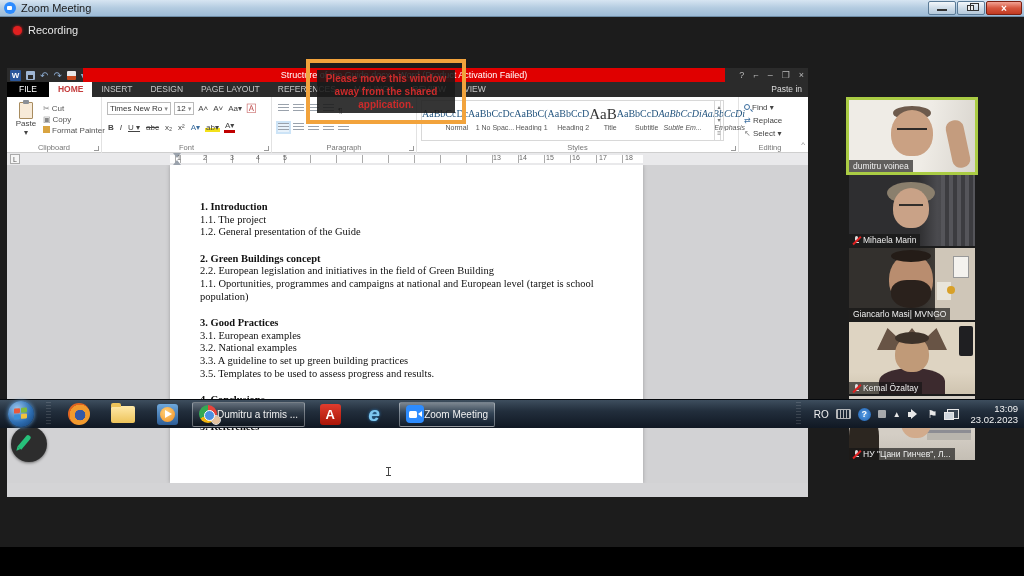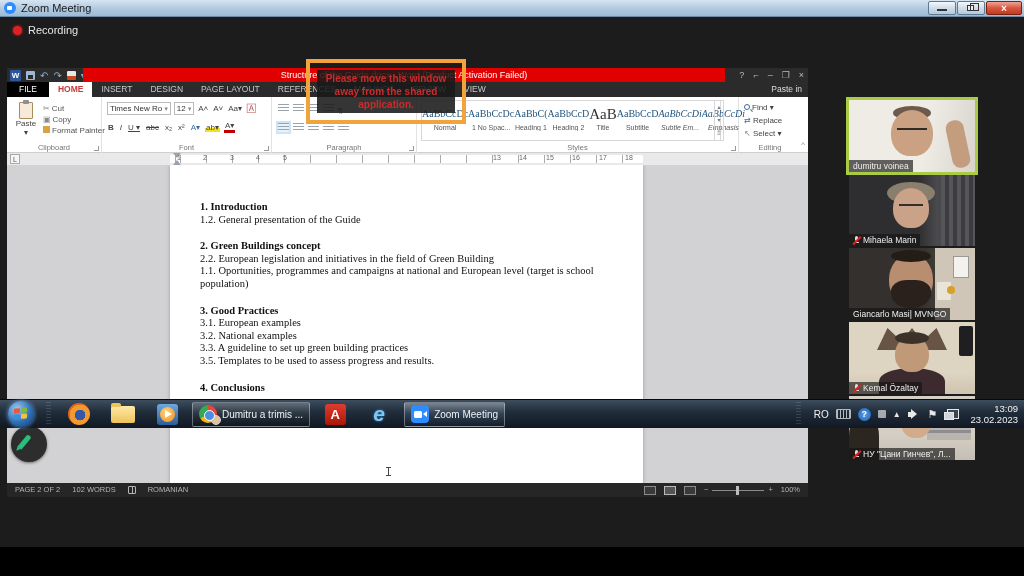--- a/index.html
+++ b/index.html
@@ -77,21 +77,21 @@
 
   .g-par { left:265px; width:145px; }
   .pico { display:inline-block; width:11px; height:9px;
     background:repeating-linear-gradient(#9aa2ac 0 1px, transparent 1px 3px); margin-right:4px; }
   .pico.sel { outline:2px solid #cde4f7; background-color:#e8f2fb; }
   .parrow1 { position:absolute; left:6px; top:7px; }
   .parrow2 { position:absolute; left:6px; top:26px; }
 
   .g-sty { left:410px; width:322px; }
   .stybox { position:absolute; left:4px; top:3px; width:300px; height:41px; border:1px solid #d8d8d8; display:flex; }
-  .sty { width:50px; text-align:center; padding-top:3px; }
+  .sty { width:50px; text-align:right; padding-top:3px; }
   .sty .prev { font-family:"Liberation Serif", serif; font-size:10px; color:#24557f; height:20px; line-height:20px; white-space:nowrap; overflow:hidden; }
   .sty.big .prev { font-size:15px; color:#333; }
   .sty .nm { font-size:7px; color:#555; white-space:nowrap; overflow:hidden; }
   .sty-scroll { position:absolute; right:14px; top:3px; width:10px; height:41px; border:1px solid #d8d8d8;
     font-size:6px; color:#777; text-align:center; line-height:13px; }
 
   .g-edit { left:732px; width:62px; border-right:none; }
   .edit-row { position:absolute; left:5px; white-space:nowrap; color:#444; }
   .mag { display:inline-block; width:6px; height:6px; border:1px solid #3c6e9f; border-radius:50%; position:relative; margin-right:2px; }
   .mag::after { content:""; position:absolute; left:5px; top:5px; width:3px; height:1px; background:#3c6e9f; transform:rotate(45deg); }
@@ -214,21 +214,21 @@
   .ffx { width:22px; height:22px; border-radius:50%;
     background:radial-gradient(circle at 55% 55%, #3458a8 0 30%, #f29a2e 32% 60%, #e2651f 62% 85%, #c44a12); }
   .folder { width:24px; height:17px; background:linear-gradient(#ffe9a8,#edc35a); border-radius:2px; position:relative; }
   .folder::before { content:""; position:absolute; left:0; top:-3px; width:10px; height:4px;
     background:#edc35a; border-radius:2px 2px 0 0; }
   .mediapl { width:21px; height:21px; border-radius:3px; background:linear-gradient(#6ea8dc,#2d5d96); position:relative; }
   .mediapl::before { content:""; position:absolute; left:3px; top:3px; width:15px; height:15px; border-radius:50%;
     background:radial-gradient(circle at 40% 35%, #ffd27a, #ef8b1d); }
   .mediapl::after { content:""; position:absolute; left:8px; top:6px; width:0; height:0;
     border-left:7px solid #fff; border-top:4.5px solid transparent; border-bottom:4.5px solid transparent; }
-  .task { height:25px; margin:0 3px; padding:0 6px; display:flex; align-items:center; gap:5px;
+  .task { height:25px; margin:0 3px; padding:0 6px; display:flex; align-items:center; 
     border:1px solid rgba(255,255,255,.35); border-radius:2px;
     background:linear-gradient(rgba(255,255,255,.22),rgba(255,255,255,.06) 45%,rgba(0,0,0,.18));justify-content:center; }
   .task.active { background:linear-gradient(rgba(255,255,255,.34),rgba(140,180,215,.18) 45%,rgba(20,40,60,.3)); }
   .task-label { color:#f2f2f2; font-size:10px; white-space:nowrap; overflow:hidden; text-overflow:ellipsis; max-width:86px; }
   .chrome { width:18px; height:18px; border-radius:50%; position:relative; flex:none;
     background:conic-gradient(#e8453c 0 120deg, #f2b50f 120deg 240deg, #34a853 240deg 360deg); }
   .chrome::after { content:""; position:absolute; left:4.5px; top:4.5px; width:9px; height:9px;
     border-radius:50%; background:#4a90e2; border:1.5px solid #fff; }
   .avatar { position:absolute; right:-4px; bottom:-2px; width:10px; height:10px; border-radius:50%;
     background:radial-gradient(#e6c39f 60%, #8a6f52); border:1px solid #ddd; }
@@ -440,57 +440,37 @@
         <span class="rnum" style="left:539px;">15</span>
         <span class="rnum" style="left:565px;">16</span>
         <span class="rnum" style="left:592px;">17</span>
         <span class="rnum" style="left:618px;">18</span>
       </div>
 
       <div class="w-doc">
         <div class="page">
           <div class="doctext">
             <div class="dl bold">1. Introduction</div>
+            <div class="dl">1.1. The project</div>
             <div class="dl">1.2. General presentation of the Guide</div>
             <div class="dl bold sp">2. Green Buildings concept</div>
             <div class="dl">2.2. European legislation and initiatives in the field of Green Building</div>
             <div class="dl">1.1. Oportunities, programmes and campaigns at national and European level (target is school population)</div>
             <div class="dl bold sp">3. Good Practices</div>
             <div class="dl">3.1. European examples</div>
             <div class="dl">3.2. National examples</div>
             <div class="dl">3.3. A guideline to set up green building practices</div>
             <div class="dl">3.5. Templates to be used to assess progress and results.</div>
             <div class="dl bold sp">4. Conclusions</div>
             <div class="dl bold sp">5. References</div>
           </div>
         </div>
         <div class="ibeam"></div>
       </div>
 
-      <div class="w-status">
-        <div class="st-left">
-          <span>PAGE 2 OF 2</span>
-          <span>102 WORDS</span>
-          <span class="bookic"></span>
-          <span>ROMANIAN</span>
-        </div>
-        <div class="st-right">
-          <span class="vic"></span>
-          <span class="vic active"></span>
-          <span class="vic"></span>
-          <div class="zslider">
-            <span>−</span>
-            <span class="ztrack">
-                <span class="zthumb"></span>
-              </span>
-            <span>+</span>
-          </div>
-          <span>100%</span>
-        </div>
-      </div>
     </div>
 
     <div class="share-warn">
       <div class="warn-text">
         <div>Please move this window</div>
         <div>away from the shared</div>
         <div>application.</div>
       </div>
     </div>
 

